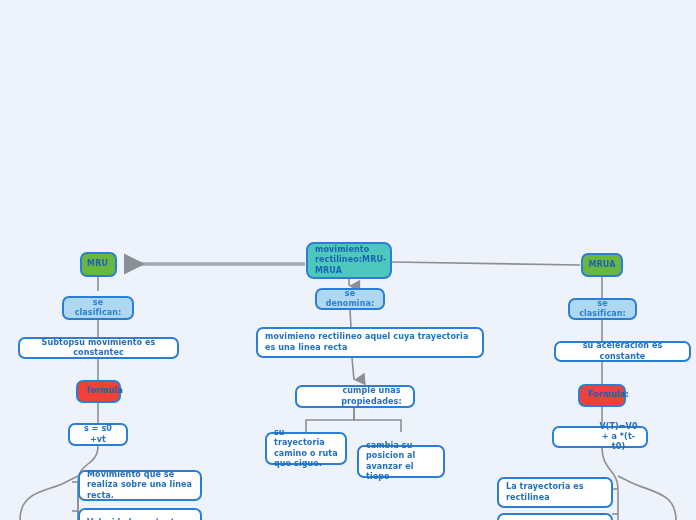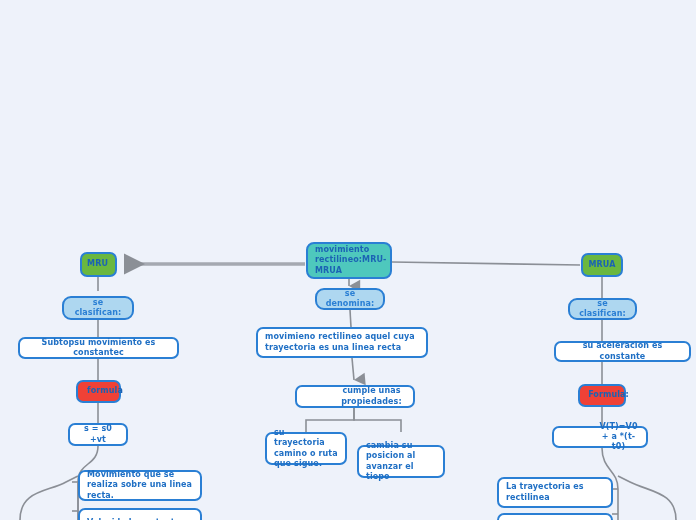--- a/index.html
+++ b/index.html
@@ -60,21 +60,20 @@
     color: #1b63b4;
     justify-content: center;
     text-align: center;
   }
   .node.lightblue {
     background: #aed7f0;
     border-color: #2a7fd4;
     color: #2a7fd4;
     justify-content: center;
     text-align: center;
-    border-radius: 9px;
   }
   .node.red {
     background: #ef4136;
     border-color: #2a7fd4;
     color: #1b63b4;
     justify-content: center;
     text-align: center;
     padding-left: 20px;
   }
   .node.white {
@@ -127,21 +126,21 @@
   </svg>
 
   <div class="node root" style="left:306px; top:242px; width:86px; height:37px;">
     <span>movimiento rectilineo:MRU-MRUA</span>
   </div>
 
   <div class="node lightblue" style="left:315px; top:288px; width:70px; height:22px;">
     <span>se denomina:</span>
   </div>
 
-  <div class="node white" style="left:256px; top:327px; width:172px; height:31px;">
+  <div class="node white" style="left:256px; top:327px; width:228px; height:31px;">
     <span>movimieno rectilineo aquel cuya trayectoria es una linea recta</span>
   </div>
 
   <div class="node white center-text" style="left:295px; top:385px; width:120px; height:23px;padding-left:40px;">
     <span>cumple unas propiedades:</span>
   </div>
 
   <div class="node white" style="left:265px; top:432px; width:82px; height:33px;">
     <span>su trayectoria camino o ruta que sigue.</span>
   </div>

